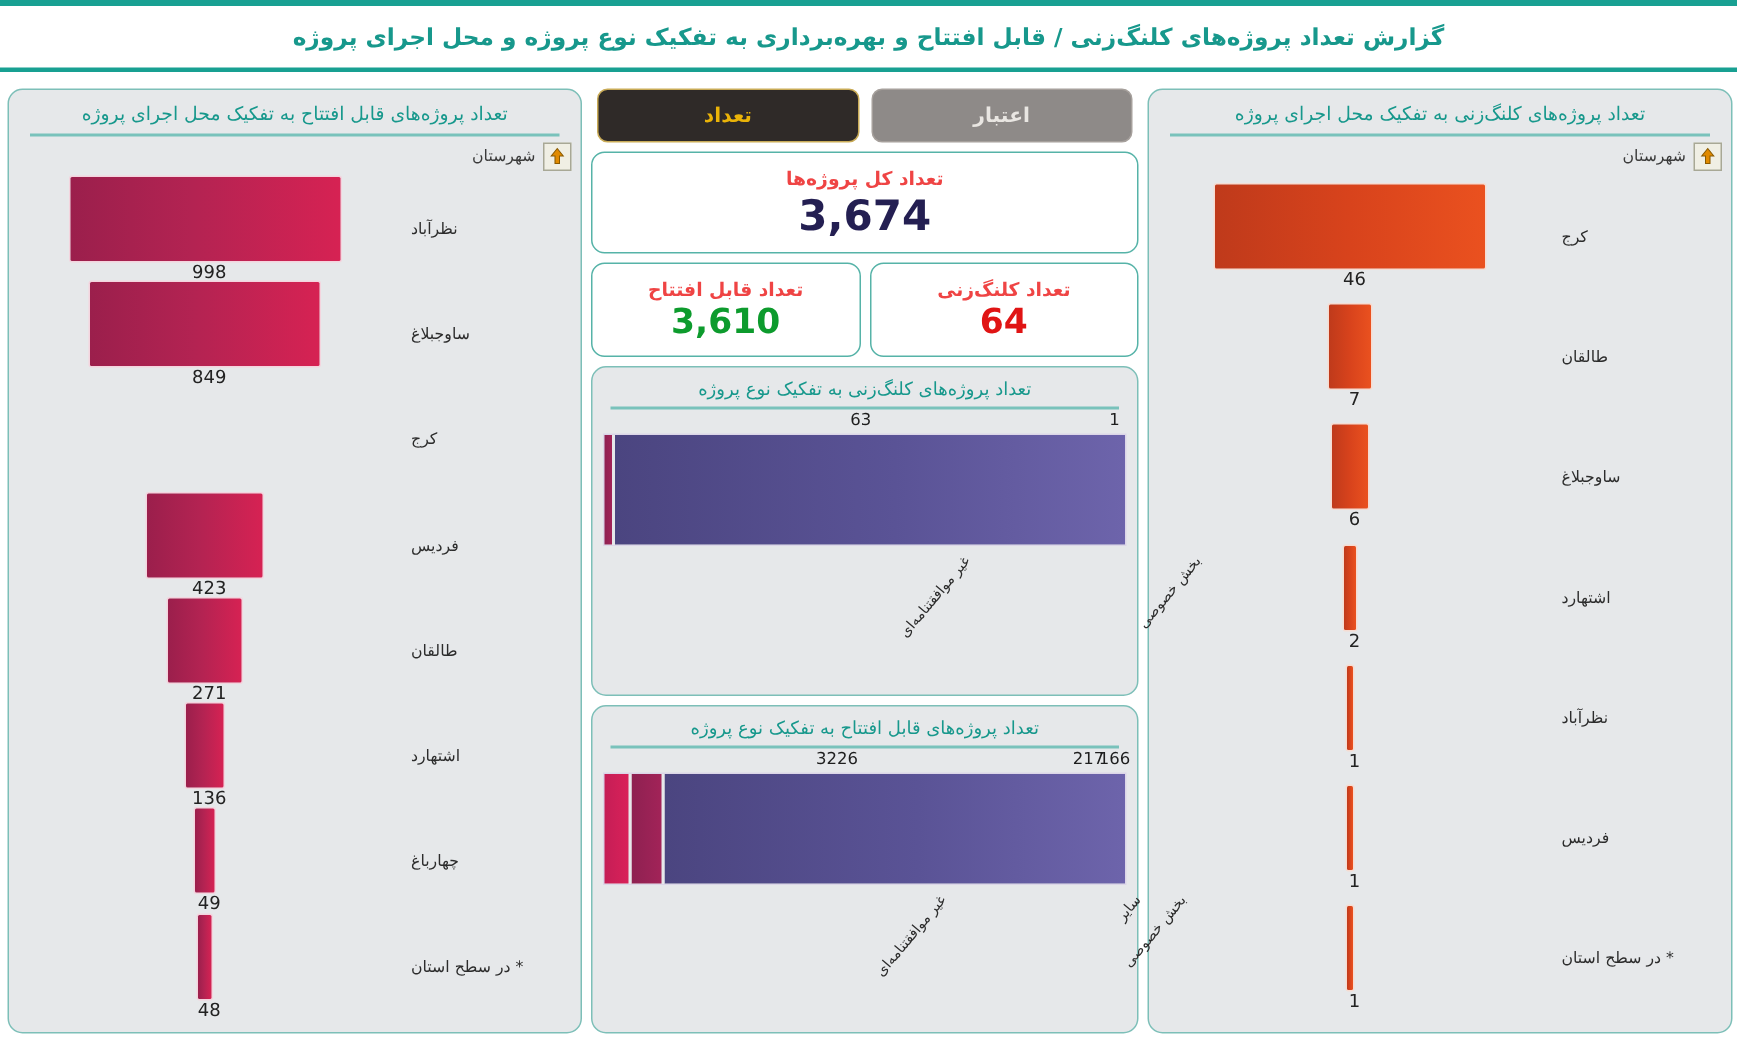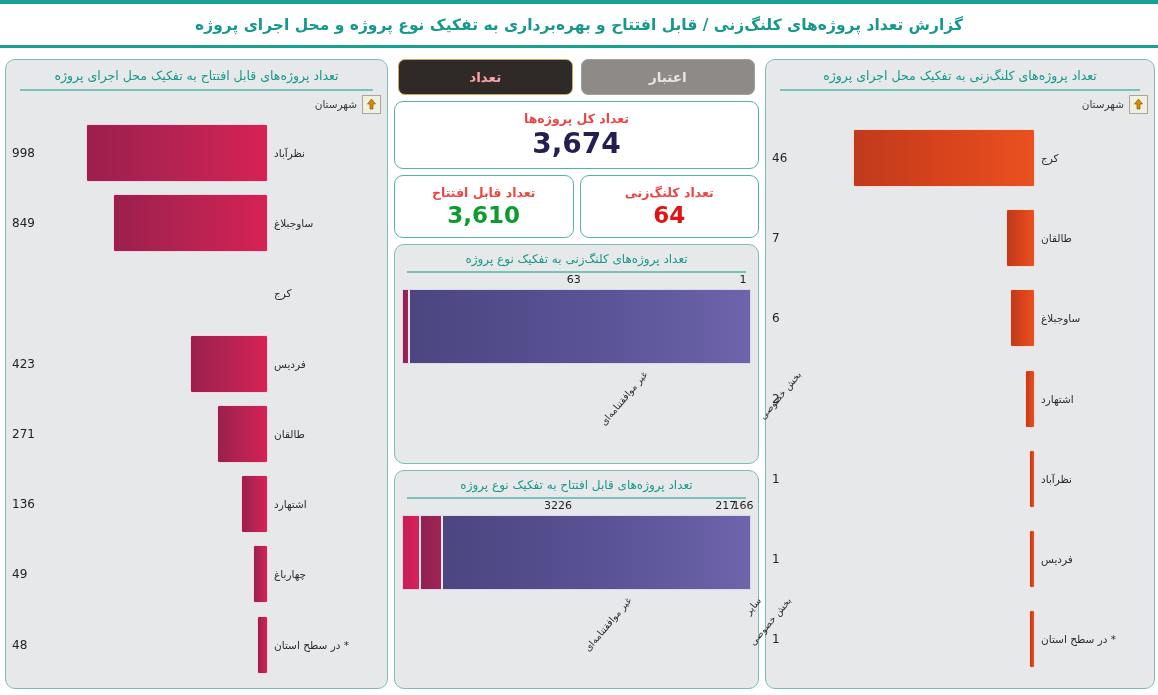--- a/index.html
+++ b/index.html
@@ -121,22 +121,21 @@
     padding-left: 7px;
     font-size: 10.5px;
     color: #2c2c2c;
     white-space: nowrap;
     flex: 0 0 120px;
   }
   .hbar-track {
     flex: 1 1 auto;
     display: flex;
     align-items: center;
-    flex-direction: row;
-    justify-content: space-between;
+    flex-direction: column;
   }
   .hbar-fill {
     height: 56px;
     border-radius: 1px;
   }
   .hbar-fill.crimson {
     background: linear-gradient(to right, #9b1f4c 0%, #b32352 45%, #d62253 100%);
     box-shadow: 0 0 0 1px #f4d4de;
   }
   .hbar-fill.orange {
@@ -164,21 +163,21 @@
     display: flex;
     align-items: center;
     justify-content: center;
     font-size: 13.5px;
     font-weight: bold;
     cursor: pointer;
     user-select: none;
   }
   .tab-active {
     background: #2f2a28;
-    color: #fca5a5;
+    color: #eab308;
     border: 1.5px solid #c9ab57;
   }
   .tab-inactive {
     background: #8e8a88;
     color: #e9e6e2;
     border: 1.5px solid #a6a09c;
   }
 
   .kpi-card {
     background: #ffffff;

